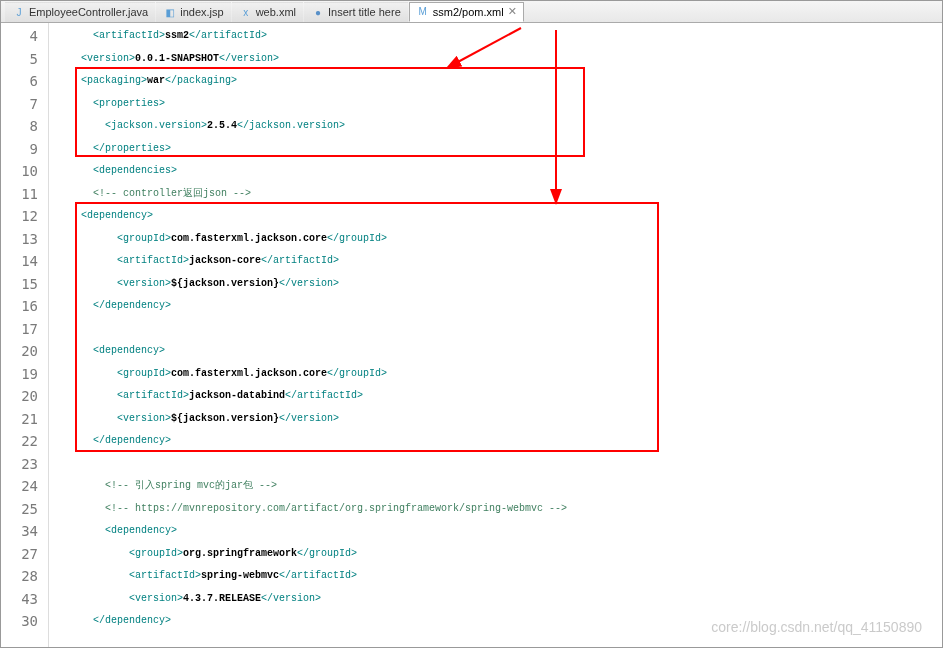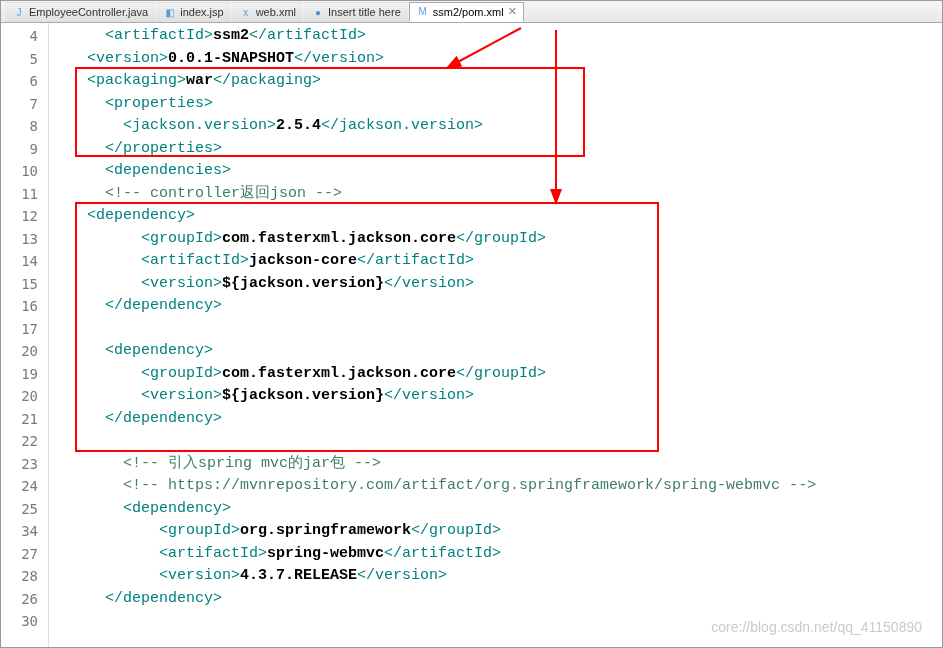--- a/index.html
+++ b/index.html
@@ -84,21 +84,21 @@
     .code-lines {
       flex: 1;
       padding-top: 2px;
       position: relative;
       white-space: nowrap;
     }
     .code-line {
       height: 22.5px;
       line-height: 22.5px;
       padding-left: 8px;
-      font-size: 15px;
+      font-size: 10px;
     }
     .tag { color: #008080; }
     .text { color: #000; font-weight: bold; }
     .comment { color: #3f7f5f; }
     .watermark {
       position: absolute;
       bottom: 12px;
       right: 20px;
       color: rgba(150,150,150,0.5);
       font-size: 14px;
@@ -173,41 +173,42 @@
       <div class="line-num">19</div>
       <div class="line-num">20</div>
       <div class="line-num">21</div>
       <div class="line-num">22</div>
       <div class="line-num">23</div>
       <div class="line-num">24</div>
       <div class="line-num">25</div>
       <div class="line-num">34</div>
       <div class="line-num">27</div>
       <div class="line-num">28</div>
-      <div class="line-num">26</div>
+      <div class="line-num">43</div>
       <div class="line-num">30</div>
     </div>
     <div class="expand-col"></div>
     <div class="code-lines">
       <div class="code-line"><span style="white-space: pre;">    </span><span class="tag" style="white-space: pre;">&lt;artifactId&gt;</span><span class="text" style="white-space: pre;">ssm2</span><span class="tag" style="white-space: pre;">&lt;/artifactId&gt;</span></div>
       <div class="code-line"><span style="white-space: pre;">  </span><span class="tag" style="white-space: pre;">&lt;version&gt;</span><span class="text" style="white-space: pre;">0.0.1-SNAPSHOT</span><span class="tag" style="white-space: pre;">&lt;/version&gt;</span></div>
       <div class="code-line"><span style="white-space: pre;">  </span><span class="tag" style="white-space: pre;">&lt;packaging&gt;</span><span class="text" style="white-space: pre;">war</span><span class="tag" style="white-space: pre;">&lt;/packaging&gt;</span></div>
       <div class="code-line"><span style="white-space: pre;">    </span><span class="tag" style="white-space: pre;">&lt;properties&gt;</span></div>
       <div class="code-line"><span style="white-space: pre;">      </span><span class="tag" style="white-space: pre;">&lt;jackson.version&gt;</span><span class="text" style="white-space: pre;">2.5.4</span><span class="tag" style="white-space: pre;">&lt;/jackson.version&gt;</span></div>
       <div class="code-line"><span style="white-space: pre;">    </span><span class="tag" style="white-space: pre;">&lt;/properties&gt;</span></div>
       <div class="code-line"><span style="white-space: pre;">    </span><span class="tag" style="white-space: pre;">&lt;dependencies&gt;</span></div>
       <div class="code-line"><span style="white-space: pre;">    </span><span class="comment" style="white-space: pre;">&lt;!-- controller返回json --&gt;</span></div>
       <div class="code-line"><span style="white-space: pre;">  </span><span class="tag" style="white-space: pre;">&lt;dependency&gt;</span></div>
       <div class="code-line"><span style="white-space: pre;">        </span><span class="tag" style="white-space: pre;">&lt;groupId&gt;</span><span class="text" style="white-space: pre;">com.fasterxml.jackson.core</span><span class="tag" style="white-space: pre;">&lt;/groupId&gt;</span></div>
       <div class="code-line"><span style="white-space: pre;">        </span><span class="tag" style="white-space: pre;">&lt;artifactId&gt;</span><span class="text" style="white-space: pre;">jackson-core</span><span class="tag" style="white-space: pre;">&lt;/artifactId&gt;</span></div>
       <div class="code-line"><span style="white-space: pre;">        </span><span class="tag" style="white-space: pre;">&lt;version&gt;</span><span class="text" style="white-space: pre;">${jackson.version}</span><span class="tag" style="white-space: pre;">&lt;/version&gt;</span></div>
       <div class="code-line"><span style="white-space: pre;">    </span><span class="tag" style="white-space: pre;">&lt;/dependency&gt;</span></div>
       <div class="code-line"></div>
       <div class="code-line"><span style="white-space: pre;">    </span><span class="tag" style="white-space: pre;">&lt;dependency&gt;</span></div>
       <div class="code-line"><span style="white-space: pre;">        </span><span class="tag" style="white-space: pre;">&lt;groupId&gt;</span><span class="text" style="white-space: pre;">com.fasterxml.jackson.core</span><span class="tag" style="white-space: pre;">&lt;/groupId&gt;</span></div>
+      <div class="code-line"><span style="white-space: pre;">        </span><span class="tag" style="white-space: pre;">&lt;artifactId&gt;</span><span class="text" style="white-space: pre;">jackson-databind</span><span class="tag" style="white-space: pre;">&lt;/artifactId&gt;</span></div>
       <div class="code-line"><span style="white-space: pre;">        </span><span class="tag" style="white-space: pre;">&lt;version&gt;</span><span class="text" style="white-space: pre;">${jackson.version}</span><span class="tag" style="white-space: pre;">&lt;/version&gt;</span></div>
       <div class="code-line"><span style="white-space: pre;">    </span><span class="tag" style="white-space: pre;">&lt;/dependency&gt;</span></div>
       <div class="code-line"></div>
       <div class="code-line"><span style="white-space: pre;">      </span><span class="comment" style="white-space: pre;">&lt;!-- 引入spring mvc的jar包 --&gt;</span></div>
       <div class="code-line"><span style="white-space: pre;">      </span><span class="comment" style="white-space: pre;">&lt;!-- https://mvnrepository.com/artifact/org.springframework/spring-webmvc --&gt;</span></div>
       <div class="code-line"><span style="white-space: pre;">      </span><span class="tag" style="white-space: pre;">&lt;dependency&gt;</span></div>
       <div class="code-line"><span style="white-space: pre;">          </span><span class="tag" style="white-space: pre;">&lt;groupId&gt;</span><span class="text" style="white-space: pre;">org.springframework</span><span class="tag" style="white-space: pre;">&lt;/groupId&gt;</span></div>
       <div class="code-line"><span style="white-space: pre;">          </span><span class="tag" style="white-space: pre;">&lt;artifactId&gt;</span><span class="text" style="white-space: pre;">spring-webmvc</span><span class="tag" style="white-space: pre;">&lt;/artifactId&gt;</span></div>
       <div class="code-line"><span style="white-space: pre;">          </span><span class="tag" style="white-space: pre;">&lt;version&gt;</span><span class="text" style="white-space: pre;">4.3.7.RELEASE</span><span class="tag" style="white-space: pre;">&lt;/version&gt;</span></div>
       <div class="code-line"><span style="white-space: pre;">    </span><span class="tag" style="white-space: pre;">&lt;/dependency&gt;</span></div>

